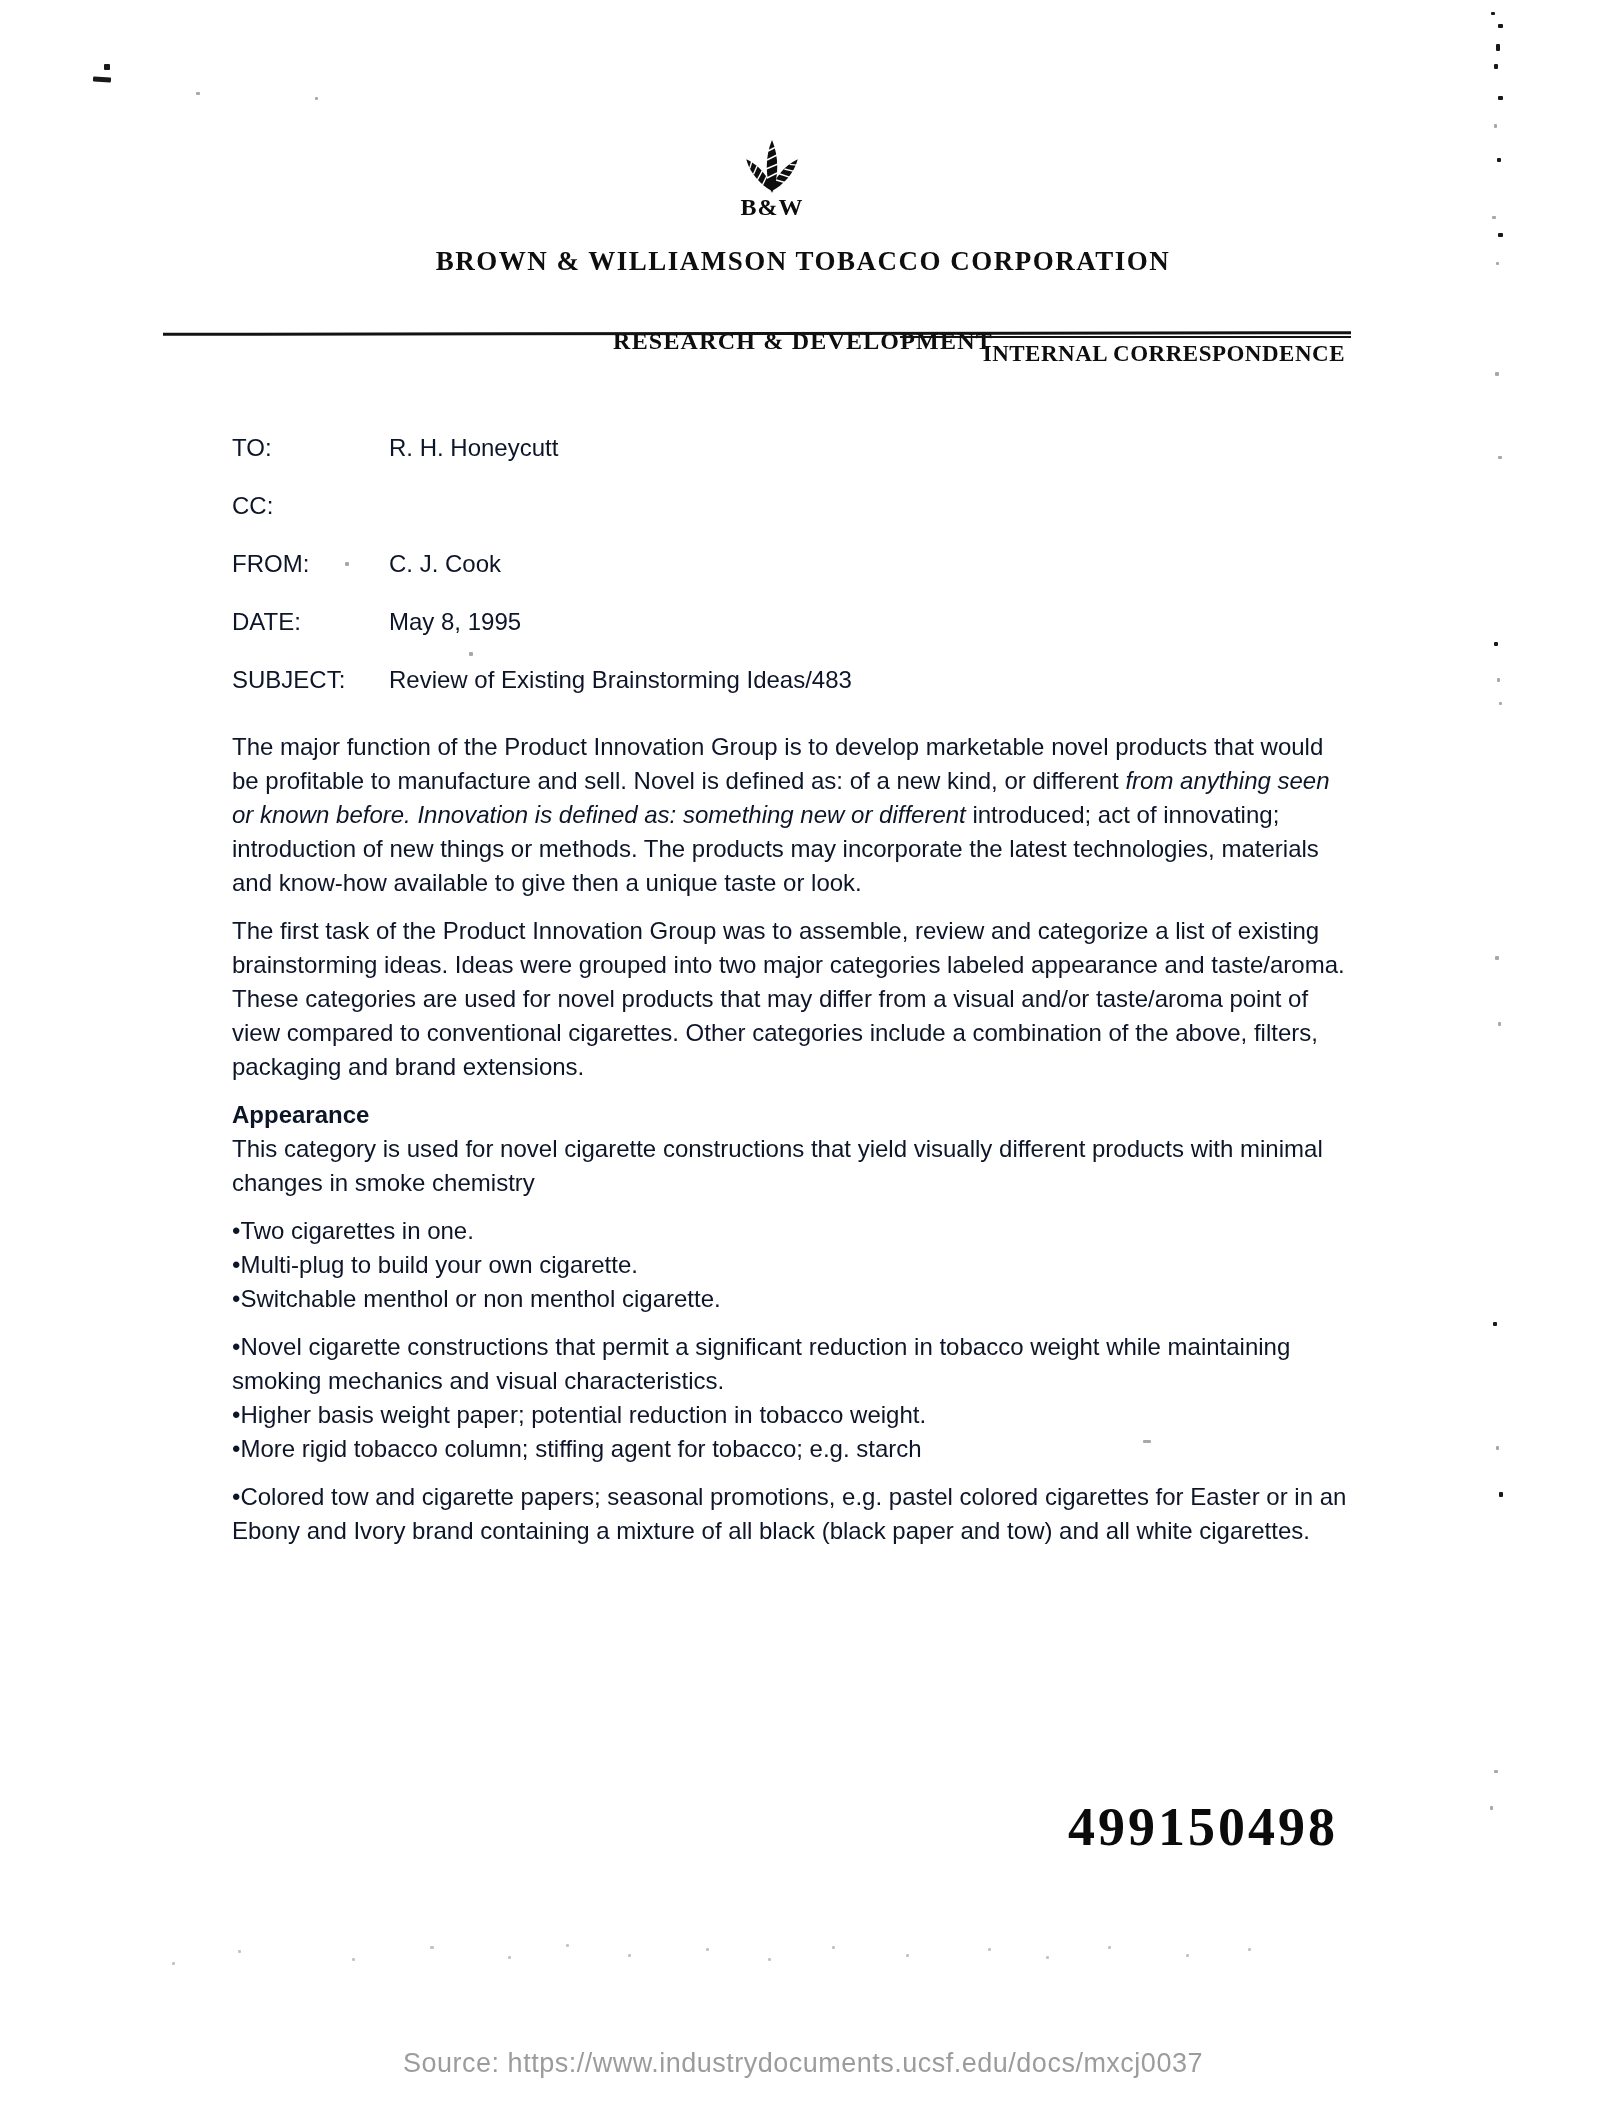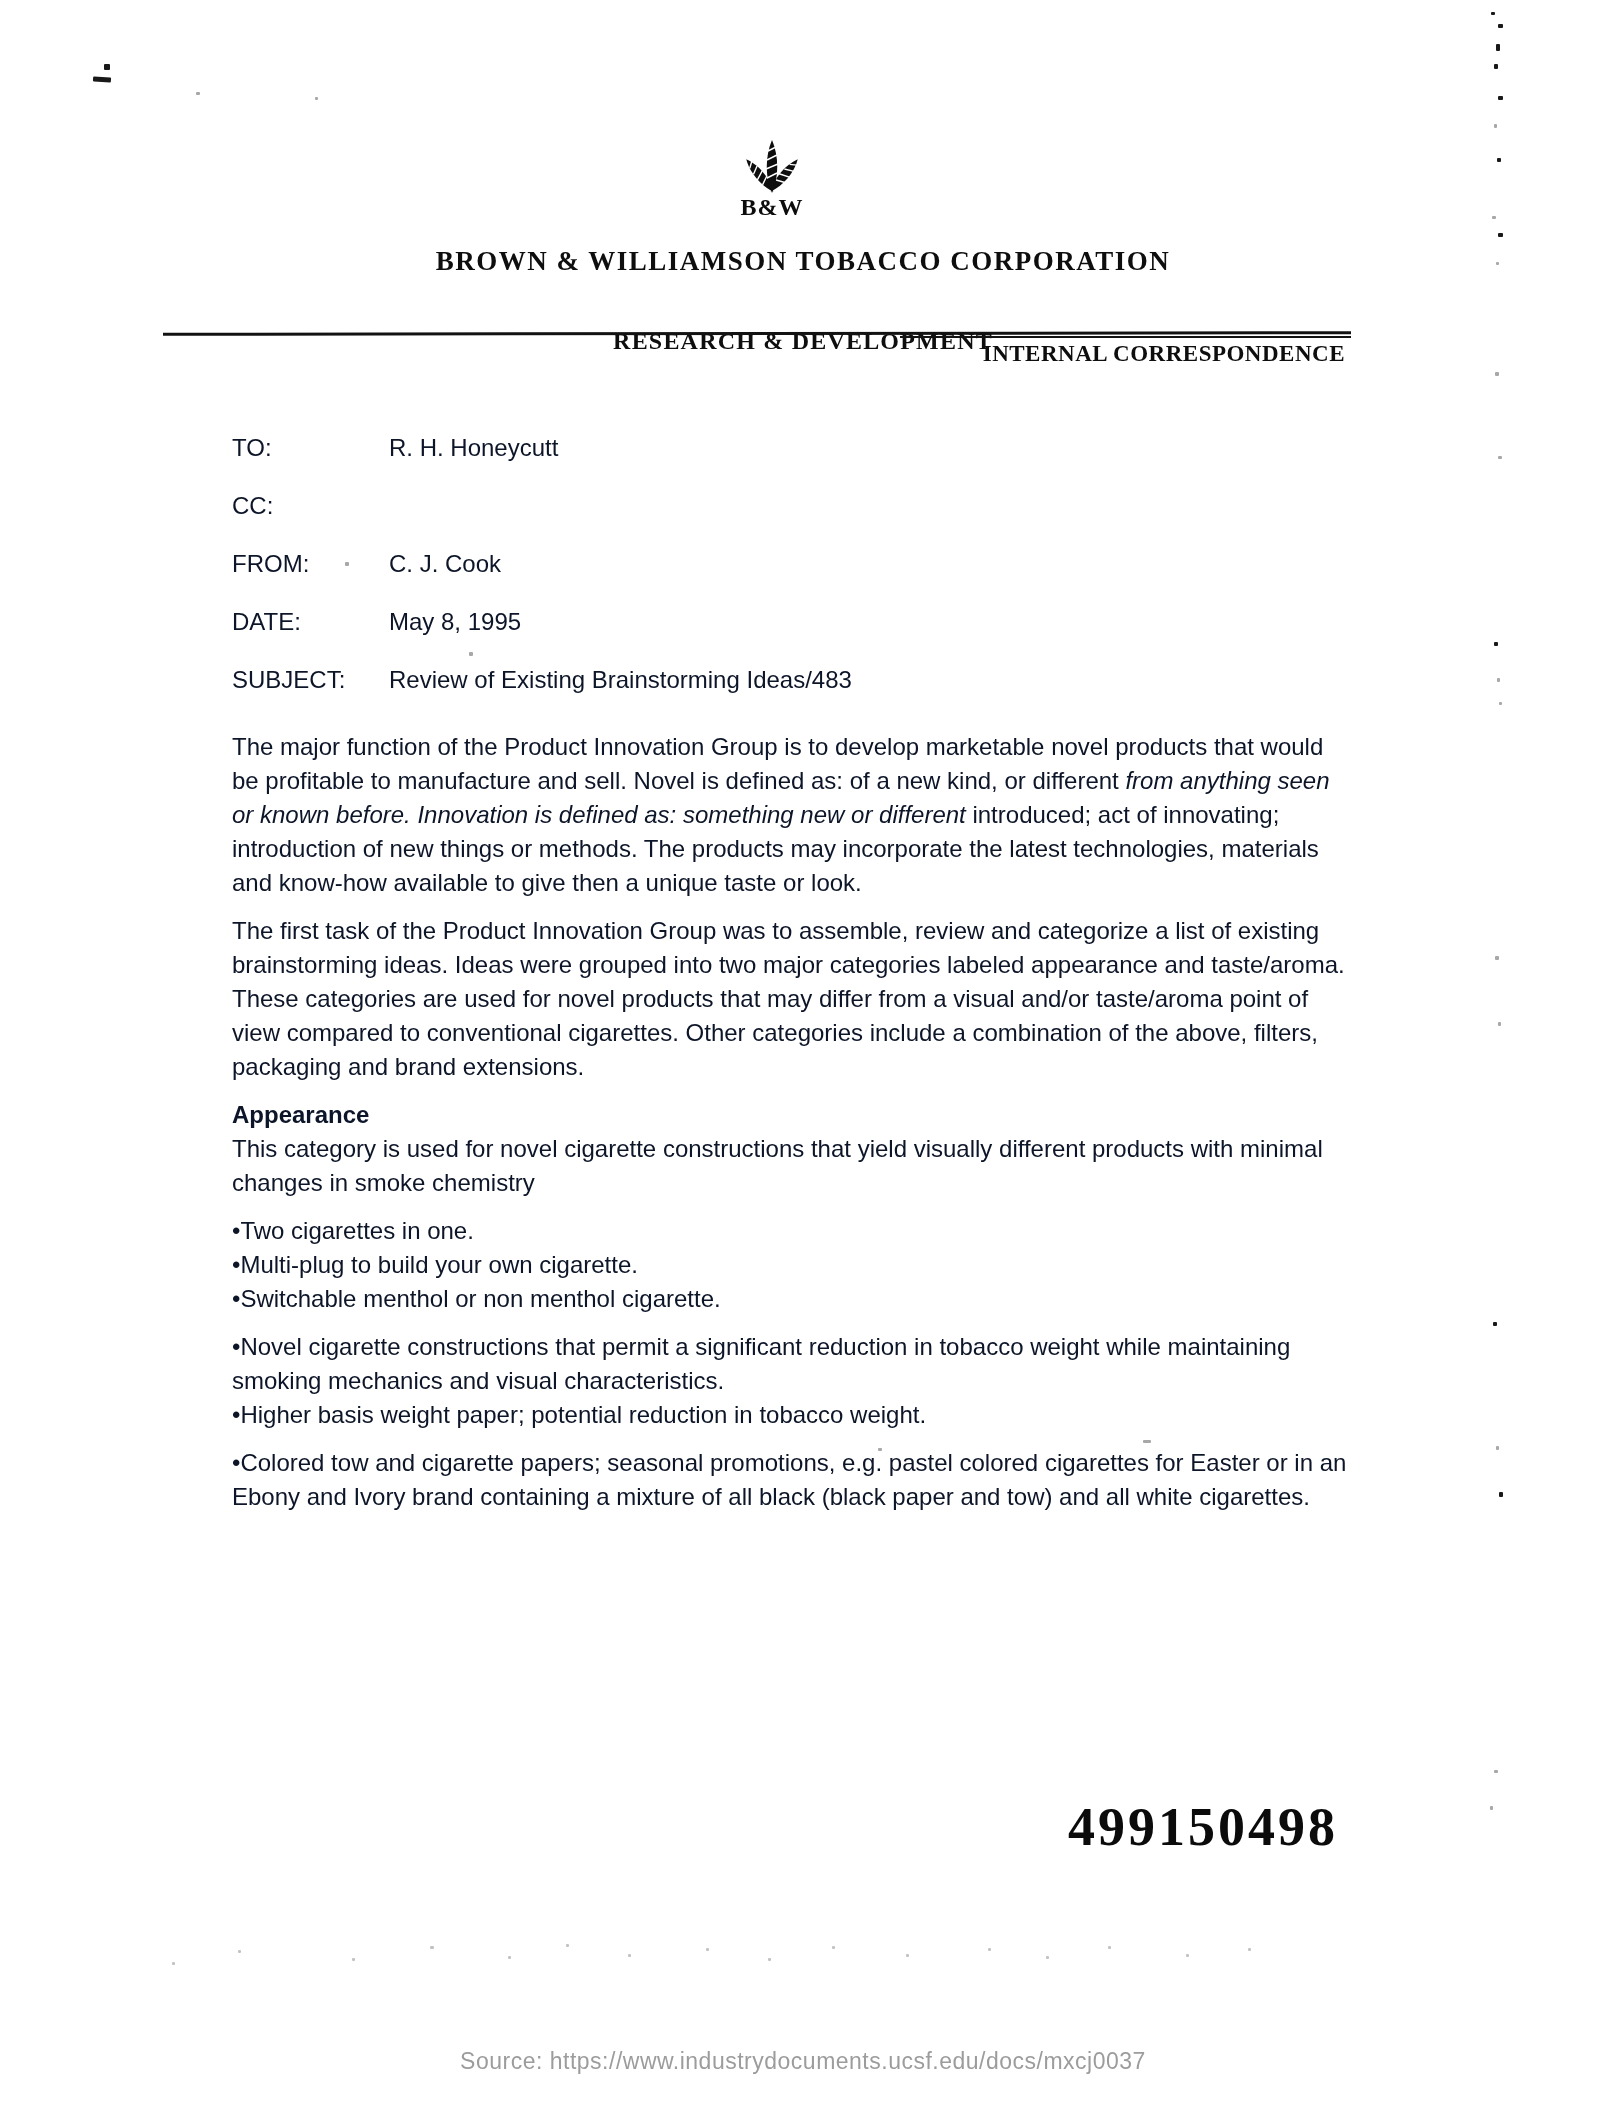--- a/index.html
+++ b/index.html
@@ -60,21 +60,21 @@
   ul.bullets li{margin:0;padding:0;}
   ul.bullets li::before{content:"\2022";}
   
   .bates-number{
     position:absolute;top:1796px;right:268px;
     font-family:"Liberation Serif", serif;font-weight:bold;
     font-size:54px;letter-spacing:3px;color:#0d0d0d;
   }
   .source-line{
     position:absolute;top:2048px;left:0;width:1606px;text-align:center;
-    font-size:23px;color:#9b9b9b;letter-spacing:0.5px;
+    font-size:27px;color:#9b9b9b;letter-spacing:0.5px;
   }
   
   .speck{position:absolute;background:#1b1b1b;border-radius:1px;}
   .speck.faint{background:#8a8a8a;opacity:0.75;}
   .speck.soft{background:#b3b3b3;opacity:0.8;}
 </style>
 </head>
 <body>
 
 <div class="page">
@@ -135,20 +135,21 @@
     <div class="para">This category is used for novel cigarette constructions that yield visually different products with minimal changes in smoke chemistry</div>
 
     <ul class="bullets">
         <li>Two cigarettes in one.</li>
         <li>Multi-plug to build your own cigarette.</li>
         <li>Switchable menthol or non menthol cigarette.</li>
       </ul>
     <ul class="bullets">
         <li>Novel cigarette constructions that permit a significant reduction in tobacco weight while maintaining smoking mechanics and visual characteristics.</li>
         <li>Higher basis weight paper; potential reduction in tobacco weight.</li>
+        <li>More rigid tobacco column; stiffing agent for tobacco; e.g. starch</li>
       </ul>
     <ul class="bullets">
         <li>Colored tow and cigarette papers; seasonal promotions, e.g. pastel colored cigarettes for Easter or in an Ebony and Ivory brand containing a mixture of all black (black paper and tow) and all white cigarettes.</li>
       </ul>
 
   </div>
 
   <div class="bates-number">499150498</div>
   <div class="source-line">Source: https://www.industrydocuments.ucsf.edu/docs/mxcj0037</div>
 

